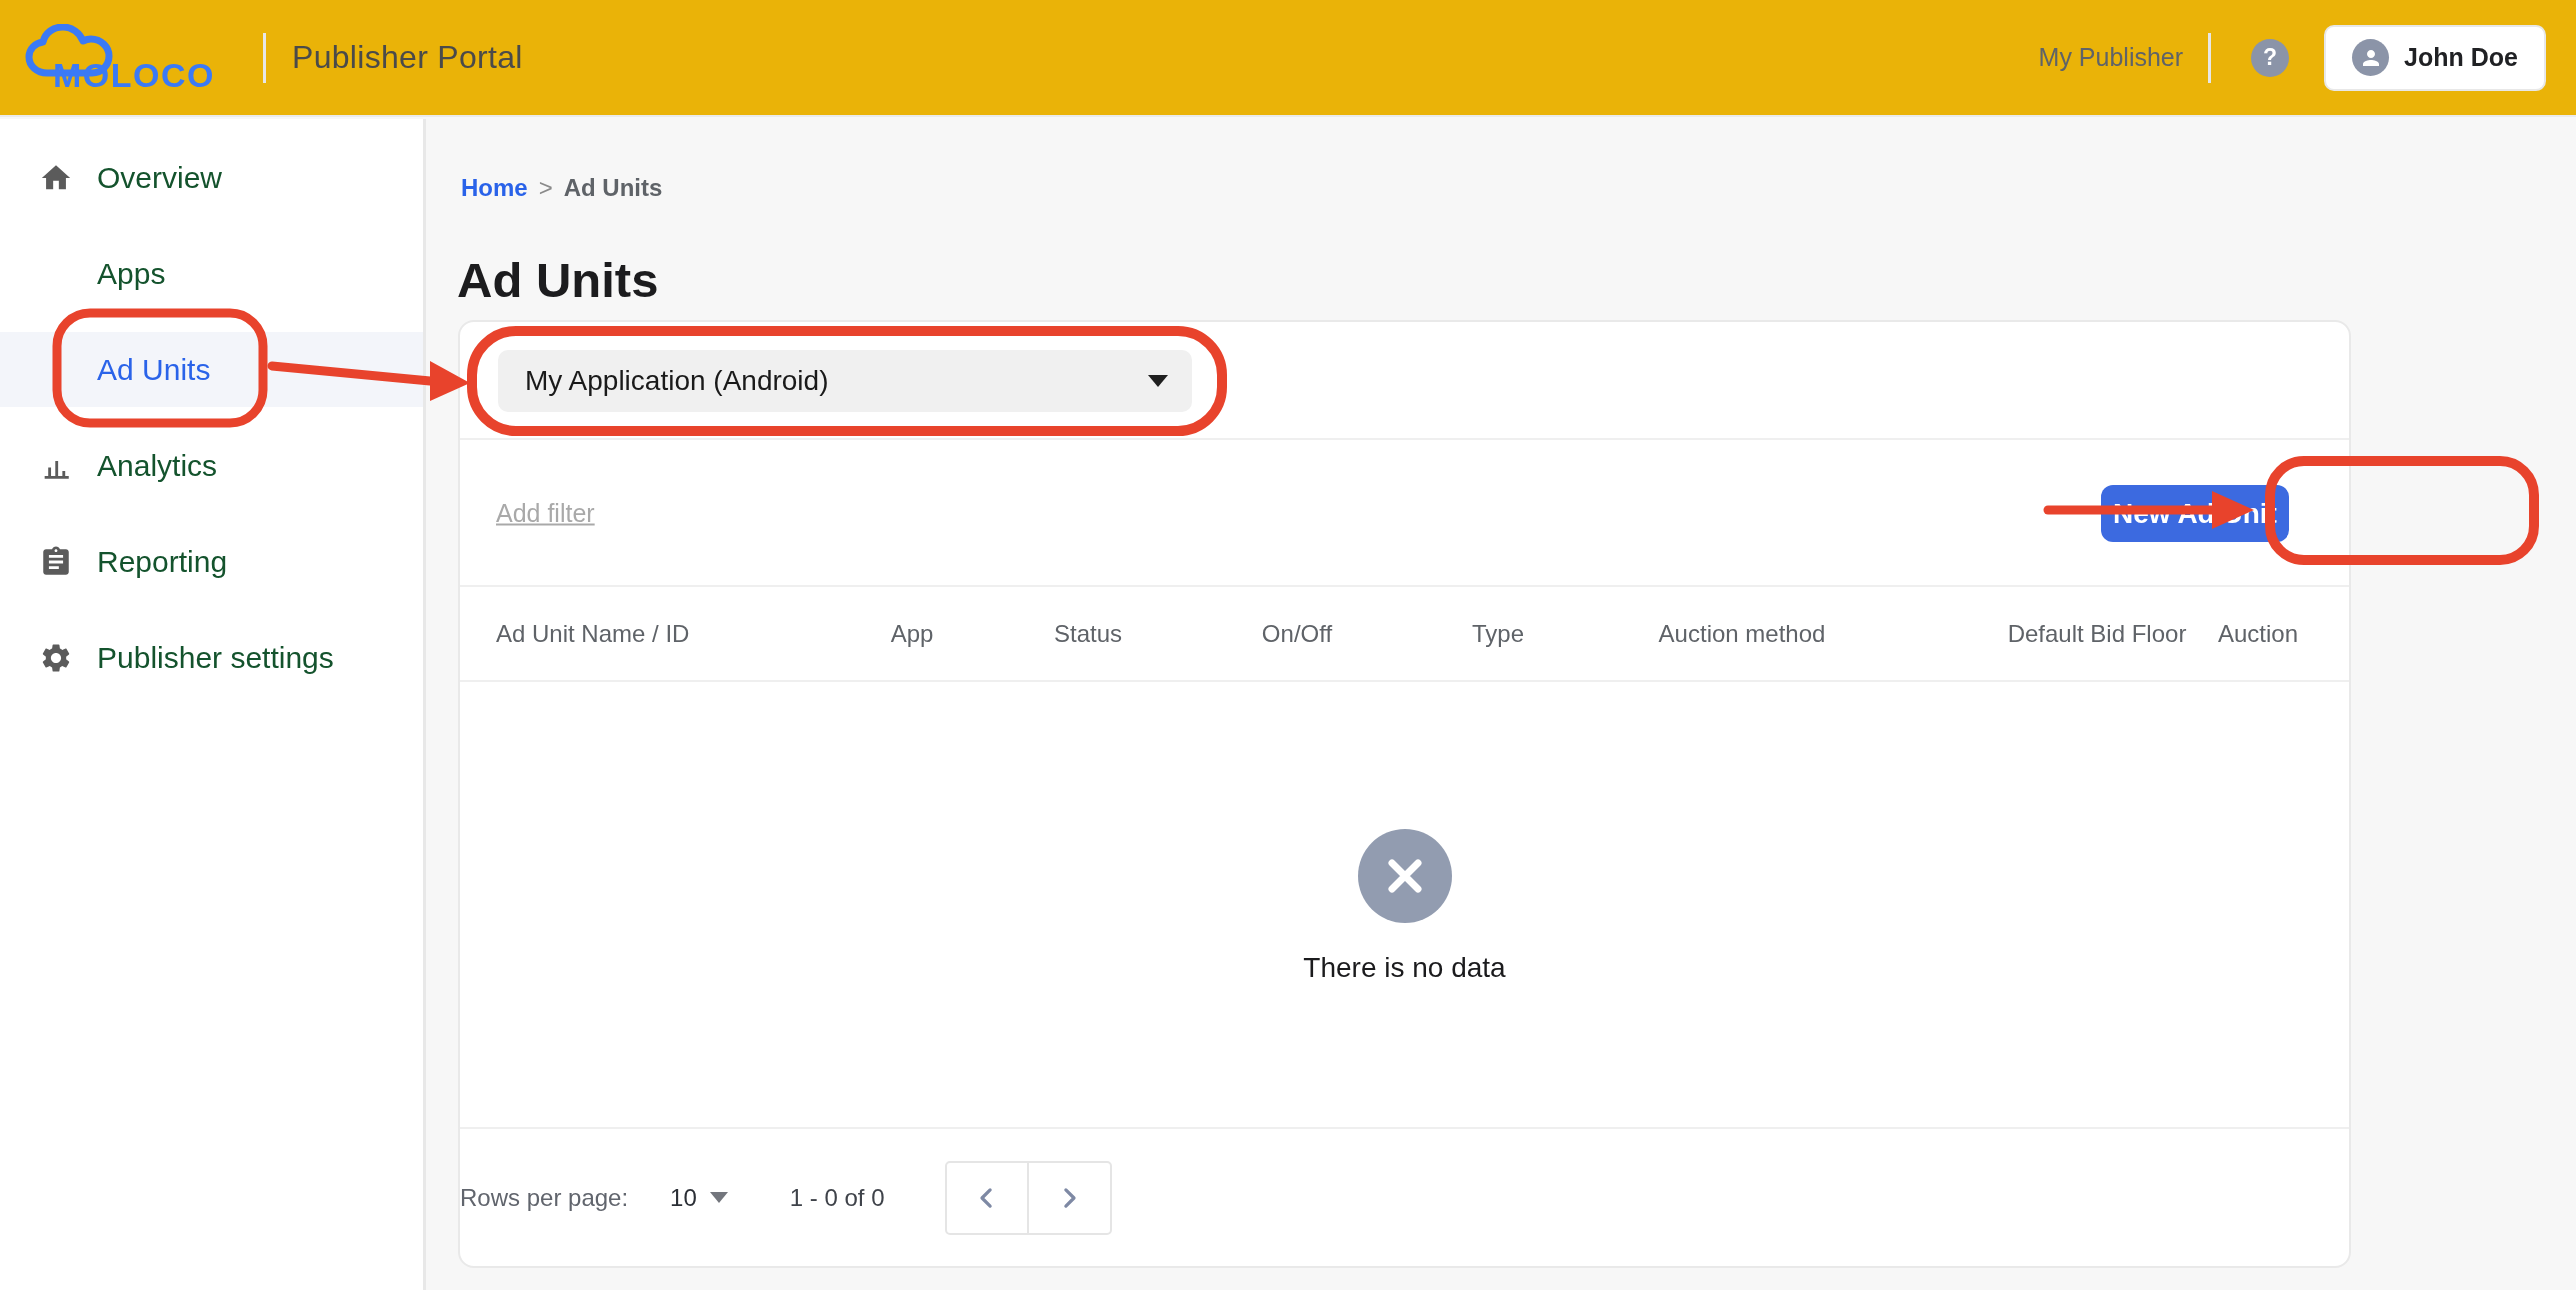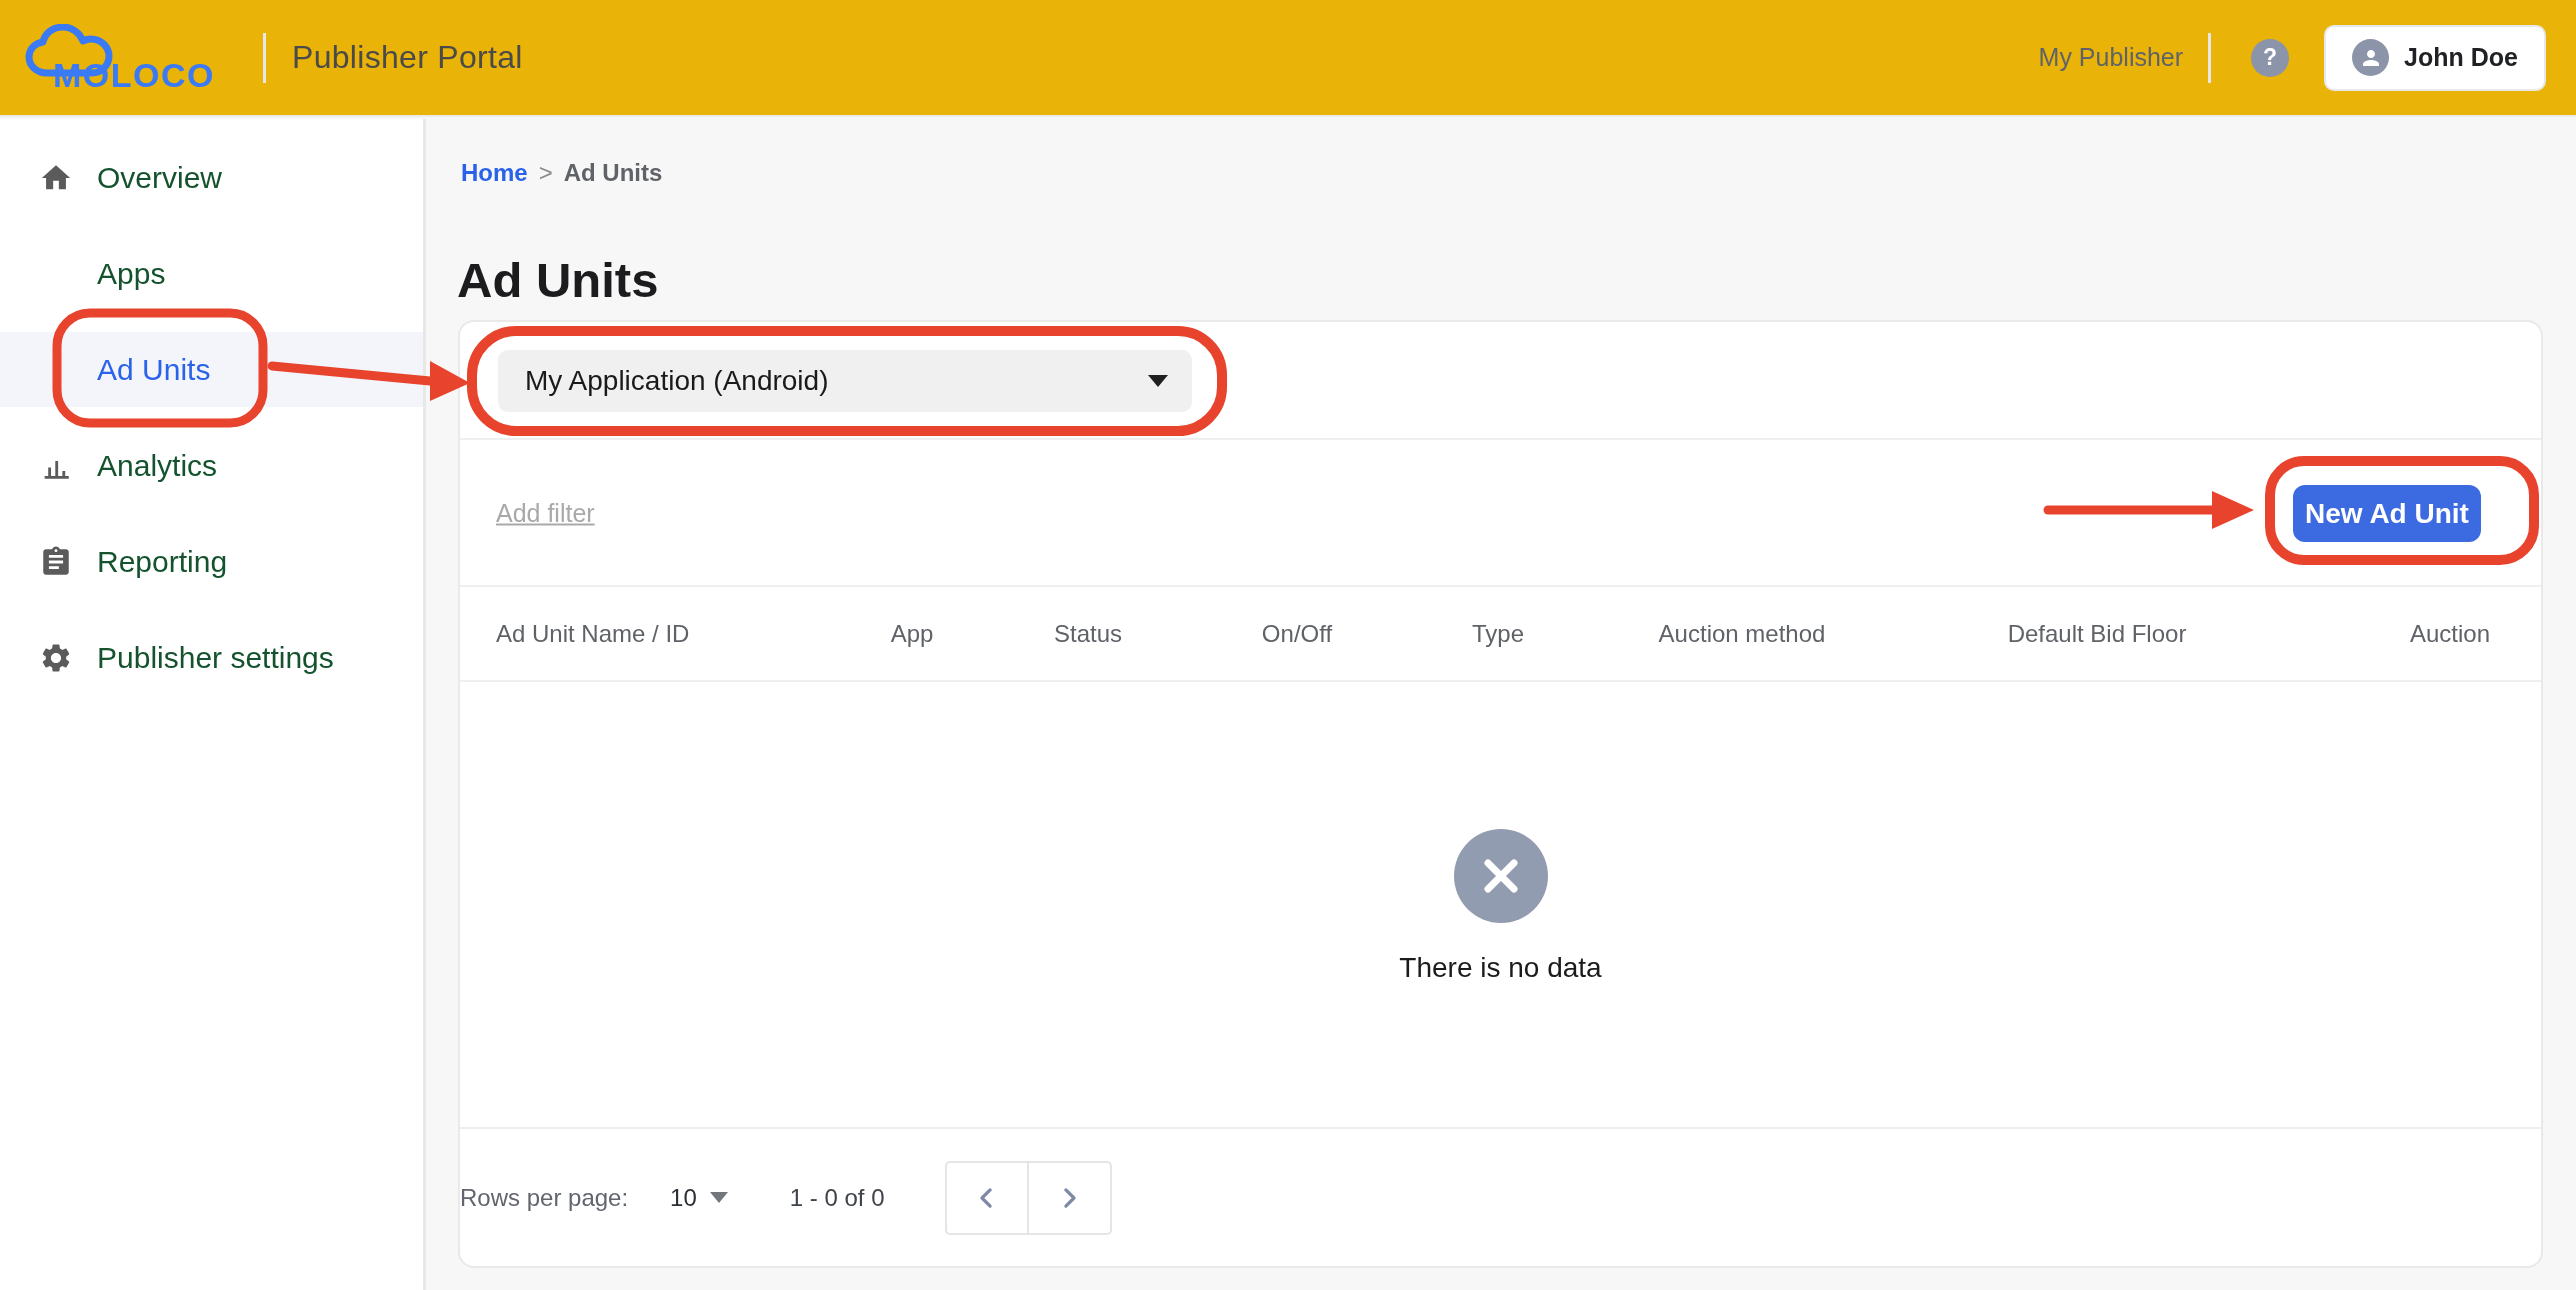--- a/index.html
+++ b/index.html
@@ -31,28 +31,28 @@
        border-right:3px solid #e8e8e8;padding-top:21px;}
   .side-item{height:75px;margin-bottom:21px;display:flex;align-items:center;cursor:pointer;}
   .side-item .ic{width:36px;height:36px;margin-left:38px;flex:0 0 36px;display:flex;
        align-items:center;justify-content:center;}
   .side-item .lbl{margin-left:23px;font-size:30px;color:#14532d;}
   .side-item.active{background:#f3f5fa;}
   .side-item.active .lbl{color:#2a63e9;font-weight:500;}
 
   
   .main{position:absolute;left:429px;top:119px;right:0;bottom:0;background:#f7f7f7;}
-  .breadcrumb{position:absolute;left:461px;top:159px;font-size:24px;display:flex;gap:11px;align-items:center;}
+  .breadcrumb{position:absolute;left:461px;top:174px;font-size:24px;display:flex;gap:11px;align-items:center;}
   .bc-home{color:#2962e9;font-weight:700;cursor:pointer;}
   .bc-sep{color:#8a8a8a;font-weight:400;}
   .bc-cur{color:#5f6368;font-weight:700;}
   .page-title{position:absolute;left:457px;top:219px;font-size:49px;font-weight:700;color:#1c1c1e;}
 
   
-  .card{position:absolute;left:458px;top:320px;width:2085px;height:948px;background:#fff;
+  .card{position:absolute;left:458px;top:320px;width:1893px;height:948px;background:#fff;
        border:2px solid #e9e9e9;border-radius:16px;}
   .select-row{position:absolute;left:0;top:0;width:100%;height:118px;border-bottom:2px solid #efefef;}
   .app-select{position:absolute;left:38px;top:28px;width:694px;height:62px;background:#f0f0f0;
        border-radius:10px;display:flex;align-items:center;padding:0 24px 0 27px;cursor:pointer;}
   .app-select .val{font-size:28px;color:#1a1a1a;}
   .app-select .caret{margin-left:auto;width:0;height:0;border-left:10px solid transparent;
        border-right:10px solid transparent;border-top:12px solid #1f1f1f;}
   .filter-row{position:absolute;left:0;top:118px;width:100%;height:147px;border-bottom:2px solid #efefef;}
   .add-filter{position:absolute;left:36px;top:50%;transform:translateY(-50%);
        font-size:25px;color:#a9a9a9;text-decoration:underline;cursor:pointer;}

